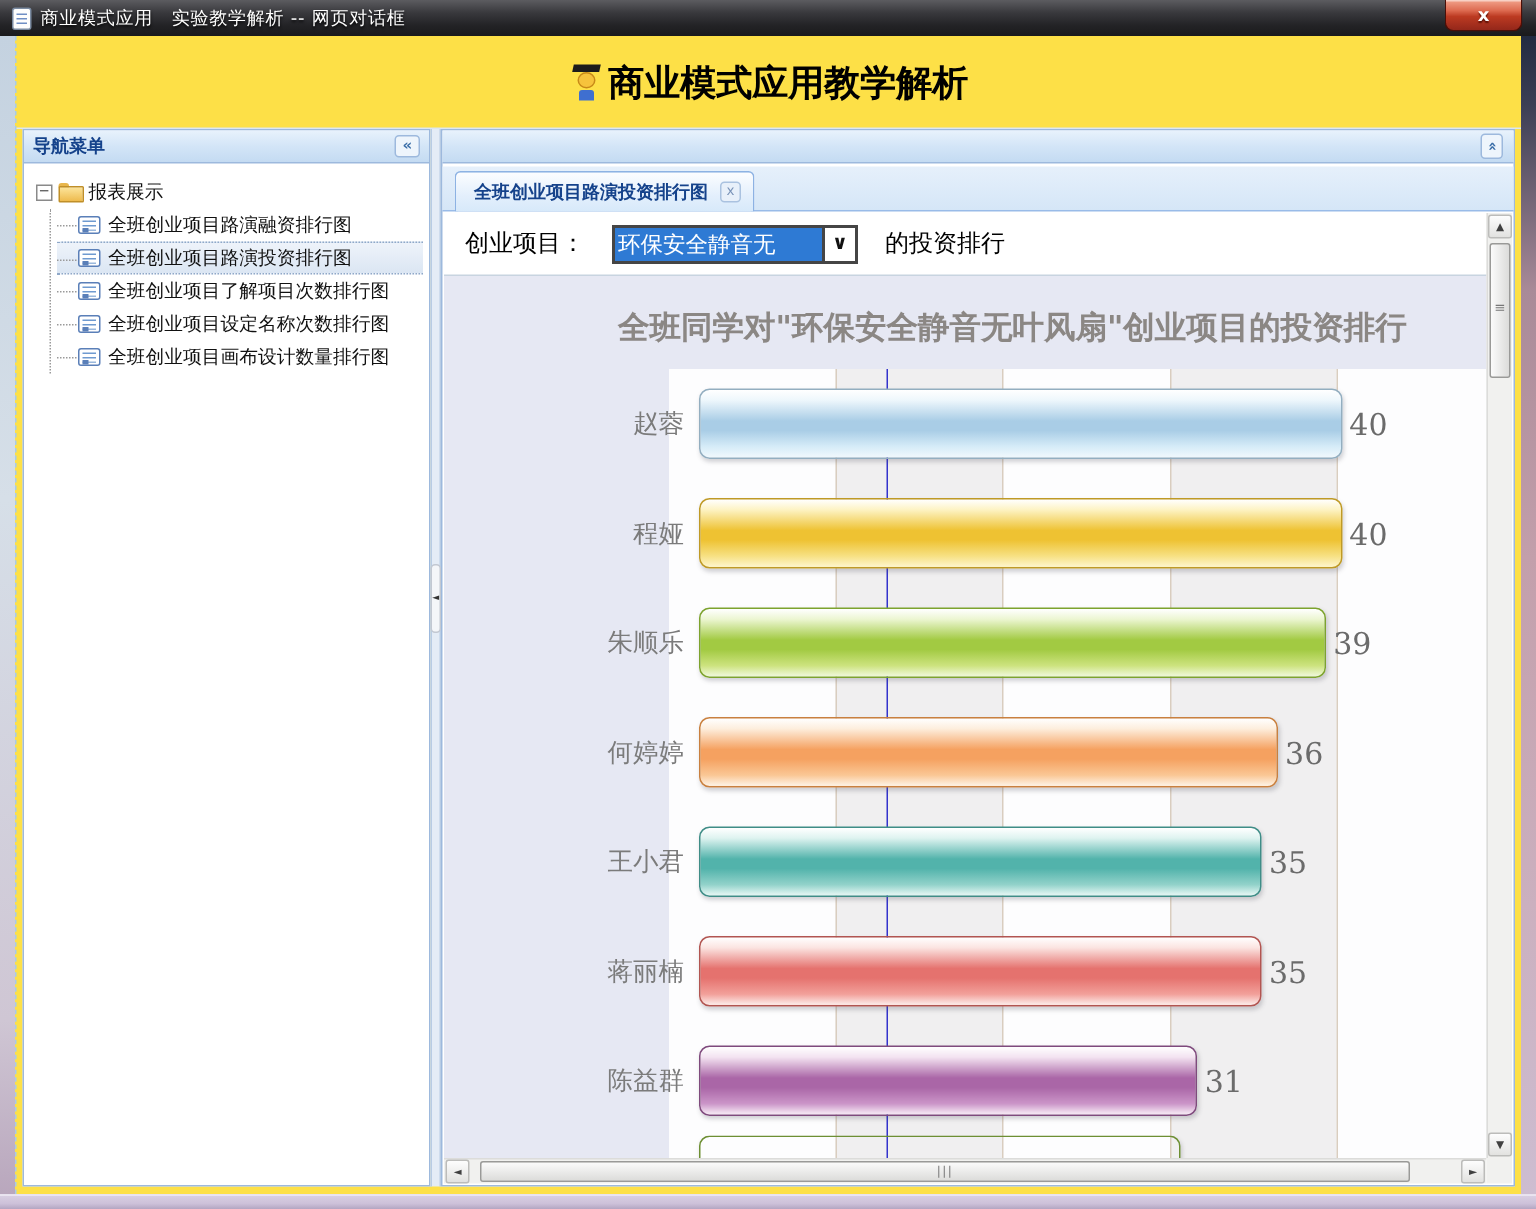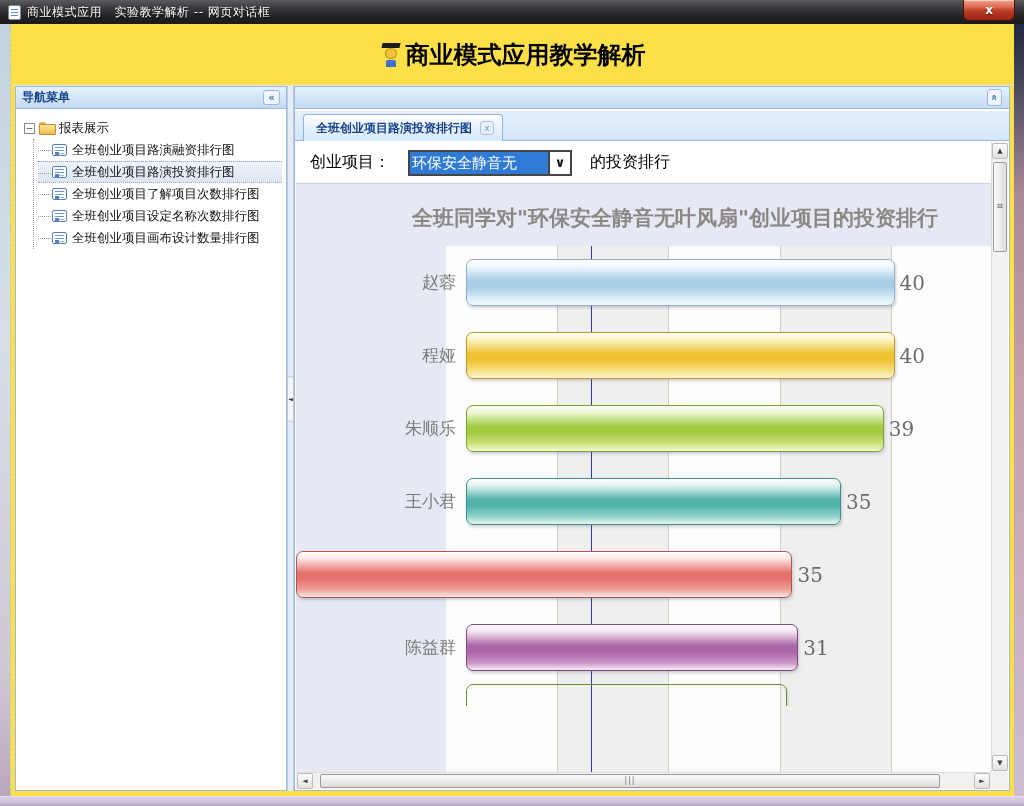--- a/index.html
+++ b/index.html
@@ -230,27 +230,35 @@
                     </div>
                   </div>
                   <div class="crow">
                     <div class="cname">朱顺乐</div>
                     <div class="cbarwrap">
                       <div class="cbar" style="background: linear-gradient(rgb(255, 255, 255) 0%, rgb(236, 246, 210) 15%, rgb(162, 202, 66) 46%, rgb(162, 202, 66) 60%, rgb(205, 227, 127) 84%, rgb(236, 246, 210) 98%); border-color: rgb(125, 163, 46); width: 79.59%;"></div>
                       <div class="cval">39</div>
                     </div>
                   </div>
                   <div class="crow">
+                    <div class="cname">何婷婷</div>
+                    <div class="cbarwrap">
+                      <div class="cbar" style="background: linear-gradient(rgb(255, 255, 255) 0%, rgb(253, 238, 221) 15%, rgb(245, 161, 96) 46%, rgb(245, 161, 96) 60%, rgb(250, 199, 149) 84%, rgb(253, 238, 221) 98%); border-color: rgb(201, 128, 63); width: 73.47%;"></div>
+                      <div class="cval">36</div>
+                    </div>
+                  </div>
+                  <div class="crow">
                     <div class="cname">王小君</div>
                     <div class="cbarwrap">
                       <div class="cbar" style="background: linear-gradient(rgb(255, 255, 255) 0%, rgb(222, 243, 240) 15%, rgb(82, 179, 171) 46%, rgb(82, 179, 171) 60%, rgb(146, 210, 202) 84%, rgb(222, 243, 240) 98%); border-color: rgb(63, 141, 135); width: 71.43%;"></div>
                       <div class="cval">35</div>
                     </div>
                   </div>
                   <div class="crow">
+                    <div class="cname">蒋丽楠</div>
                     <div class="cbarwrap">
                       <div class="cbar" style="background: linear-gradient(rgb(255, 255, 255) 0%, rgb(251, 228, 225) 15%, rgb(229, 114, 110) 46%, rgb(229, 114, 110) 60%, rgb(242, 160, 154) 84%, rgb(251, 228, 225) 98%); border-color: rgb(178, 85, 81); width: 71.43%;"></div>
                       <div class="cval">35</div>
                     </div>
                   </div>
                   <div class="crow">
                     <div class="cname">陈益群</div>
                     <div class="cbarwrap">
                       <div class="cbar" style="background: linear-gradient(rgb(255, 255, 255) 0%, rgb(243, 227, 241) 15%, rgb(170, 102, 167) 46%, rgb(170, 102, 167) 60%, rgb(203, 149, 200) 84%, rgb(243, 227, 241) 98%); border-color: rgb(127, 74, 125); width: 63.27%;"></div>
                       <div class="cval">31</div>

